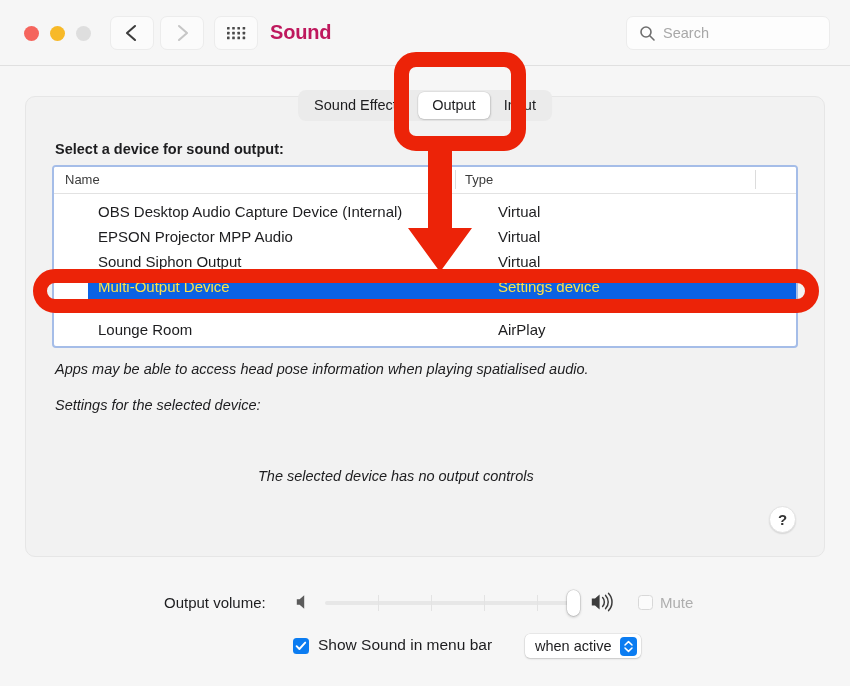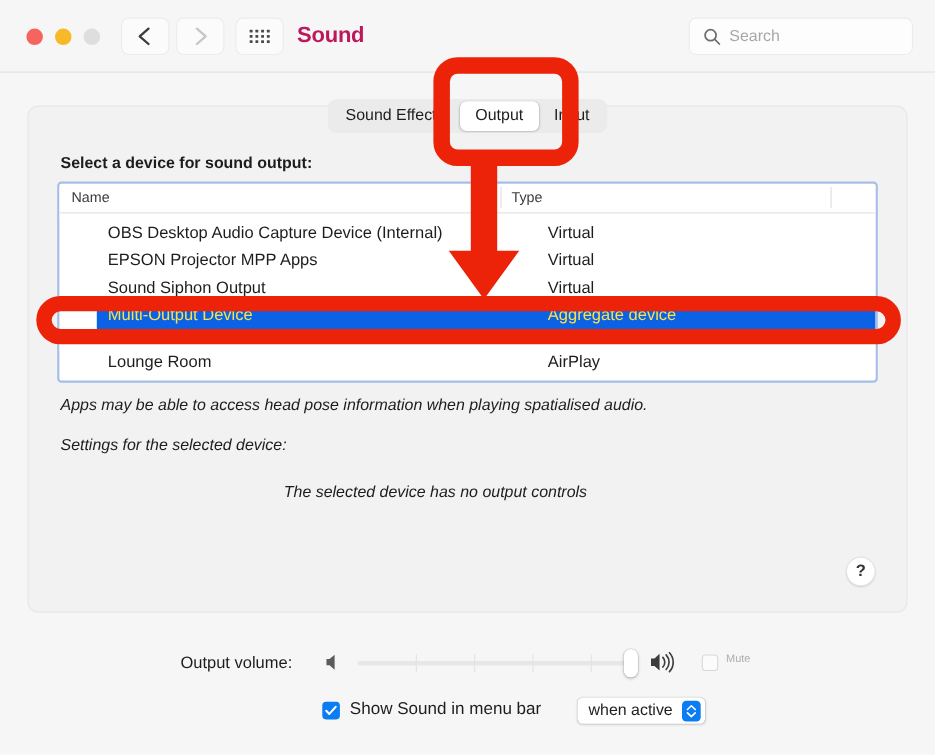--- a/index.html
+++ b/index.html
@@ -179,21 +179,21 @@
 
   
   .note {
     position: absolute;
     font-size: 14.5px;
     color: #1d1d1f;
     font-style: italic;
   }
   .note.n1 { left: 55px; top: 361px; }
   .note.n2 { left: 55px; top: 397px; }
-  .note.n3 { left: 258px; top: 440px; }
+  .note.n3 { left: 258px; top: 468px; }
 
   
   .helpbtn {
     position: absolute;
     left: 769px; top: 506px;
     width: 27px; height: 27px;
     border-radius: 50%;
     background: #ffffff;
     border: 1px solid #e3e3e3;
     box-shadow: 0 1px 1.5px rgba(0,0,0,.12);
@@ -247,21 +247,21 @@
     left: 638px; top: 595px;
     width: 15px; height: 15px;
     border-radius: 3.5px;
     border: 1px solid #d8d8d8;
     background: #fbfbfb;
     box-sizing: border-box;
   }
   .mute-label {
     position: absolute;
     left: 660px; top: 594px;
-    font-size: 10px;
+    font-size: 15px;
     color: #aeaeae;
   }
 
   
   .mb-check {
     position: absolute;
     left: 293px; top: 638px;
     width: 16px; height: 16px;
     border-radius: 3.5px;
     background: #0b7cf1;
@@ -384,30 +384,30 @@
       <div class="th-div d2"></div>
     </div>
 
     <div class="row-spacer"></div>
 
     <div class="trow">
       <span class="c-name">OBS Desktop Audio Capture Device (Internal)</span>
       <span class="c-type">Virtual</span>
     </div>
     <div class="trow">
-      <span class="c-name">EPSON Projector MPP Apps</span>
+      <span class="c-name">EPSON Projector MPP Audio</span>
       <span class="c-type">Virtual</span>
     </div>
     <div class="trow">
       <span class="c-name">Sound Siphon Output</span>
       <span class="c-type">Virtual</span>
     </div>
     <div class="trow selected">
       <span class="c-name">Multi-Output Device</span>
-      <span class="c-type">Aggregate device</span>
+      <span class="c-type">Settings device</span>
     </div>
     <div class="row-gap"></div>
     <div class="trow">
       <span class="c-name">Lounge Room</span>
       <span class="c-type">AirPlay</span>
     </div>
   </div>
 
   <div class="note n1">Apps may be able to access head pose information when playing spatialised audio.</div>
   <div class="note n2">Settings for the selected device:</div>

